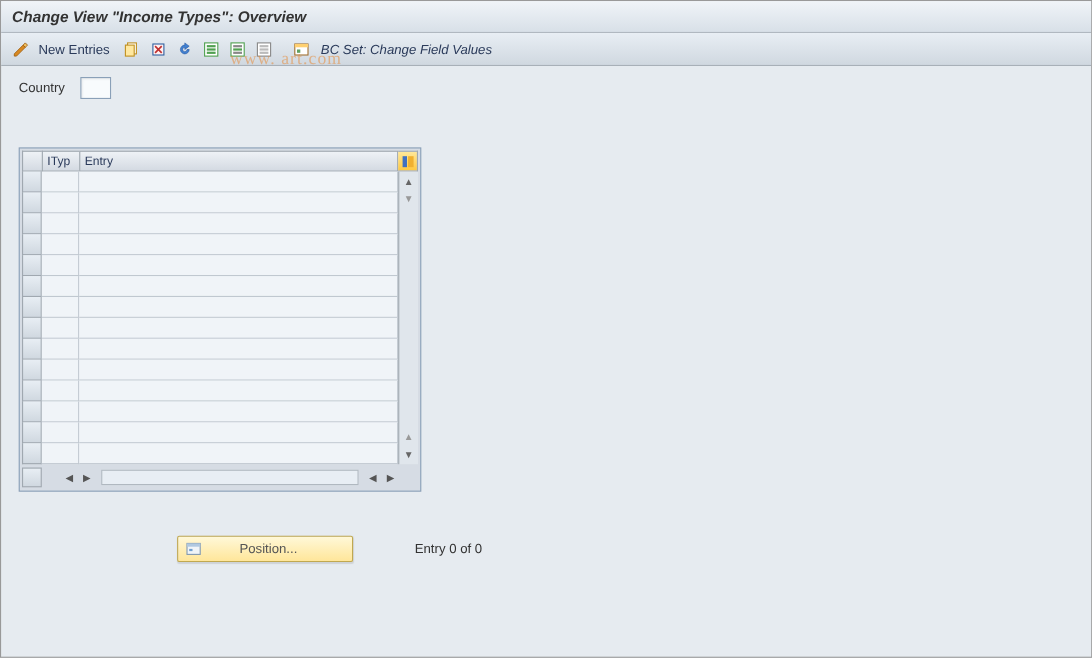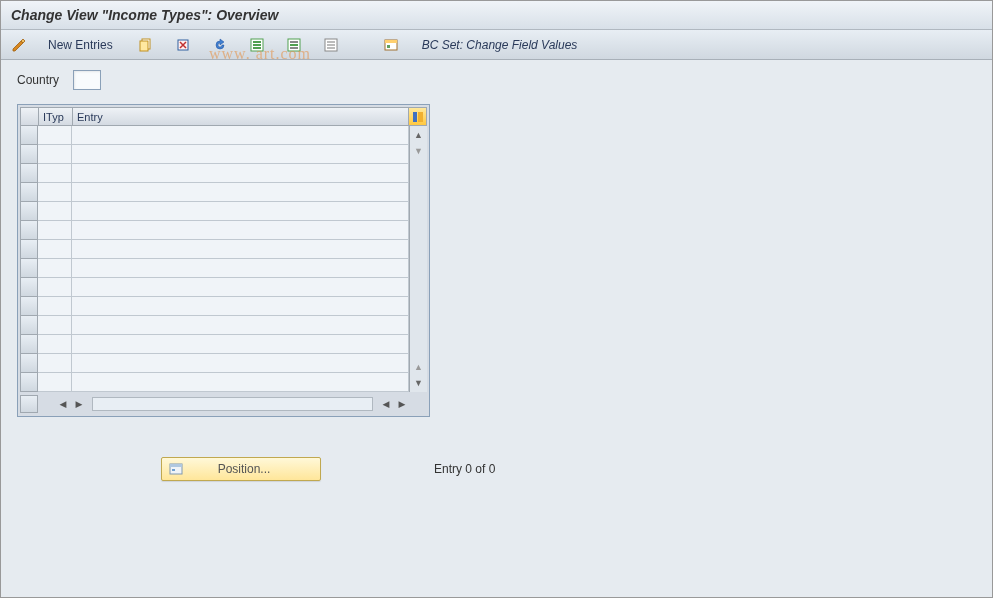--- a/index.html
+++ b/index.html
@@ -22,21 +22,21 @@
       font-style: italic;
       font-weight: bold;
       font-size: 14px;
       color: #333;
     }
     .toolbar {
       background: linear-gradient(to bottom, #e8eef4, #d0d8e0);
       padding: 4px 8px;
       display: flex;
       align-items: center;
-      gap: 17px;
+      gap: 4px;
       border-bottom: 1px solid #a8b0b8;
       height: 30px;
     }
     .tb-icon {
       width: 20px;
       height: 20px;
       display: flex;
       align-items: center;
       justify-content: center;
       cursor: pointer;
@@ -54,36 +54,36 @@
       cursor: pointer;
       font-style: italic;
     }
     .content {
       padding: 10px 10px;
     }
     .field-row {
       display: flex;
       align-items: center;
       gap: 6px;
-      margin-bottom: 14px;
+      margin-bottom: 44px;
       margin-left: 6px;
     }
     .field-label {
       color: #333;
       min-width: 50px;
     }
     .field-input {
       width: 28px;
       height: 20px;
       background: #f8fbfd;
       border: 1px solid #8aa0b8;
       box-shadow: inset 1px 1px 2px rgba(0,0,0,0.08);
     }
     .table-wrap {
-      width: 413px;
+      width: 366px;
       border: 1px solid #8aa0b8;
       background: #d6dce4;
       padding: 2px;
       position: relative;
       margin-left: 6px;
     }
     .table-head {
       display: flex;
       background: #e0e6ec;
     }
@@ -188,21 +188,21 @@
       background: #e8eef4;
       border: 1px solid #b0b8c0;
       margin: 0 2px;
     }
     .hf-right { width: 52px; display:flex; gap:2px; padding-left:4px;}
     .bottom-row {
       display: flex;
       align-items: center;
       margin-top: 40px;
       margin-left: 150px;
-      gap: 82px;
+      gap: 56px;
     }
     .position-btn {
       width: 160px;
       height: 24px;
       background: linear-gradient(to bottom, #fff8d8, #ffe69a);
       border: 1px solid #c0a850;
       border-radius: 2px;
       display: flex;
       align-items: center;
       gap: 4px;
@@ -214,21 +214,20 @@
     .position-btn-icon {
       width: 16px;
       height: 14px;
       display: flex;
       align-items: center;
       justify-content: center;
     }
     .position-btn-label { flex: 1; text-align: center; padding-right: 14px;}
     .entry-text {
       color: #333;
-      margin-left: 31px;
     }
     .watermark {
       position: absolute;
       top: 44px;
       left: 208px;
       color: rgba(230, 140, 60, 0.55);
       font-size: 16px;
       font-family: Georgia, serif;
       letter-spacing: 1px;
       pointer-events: none;

